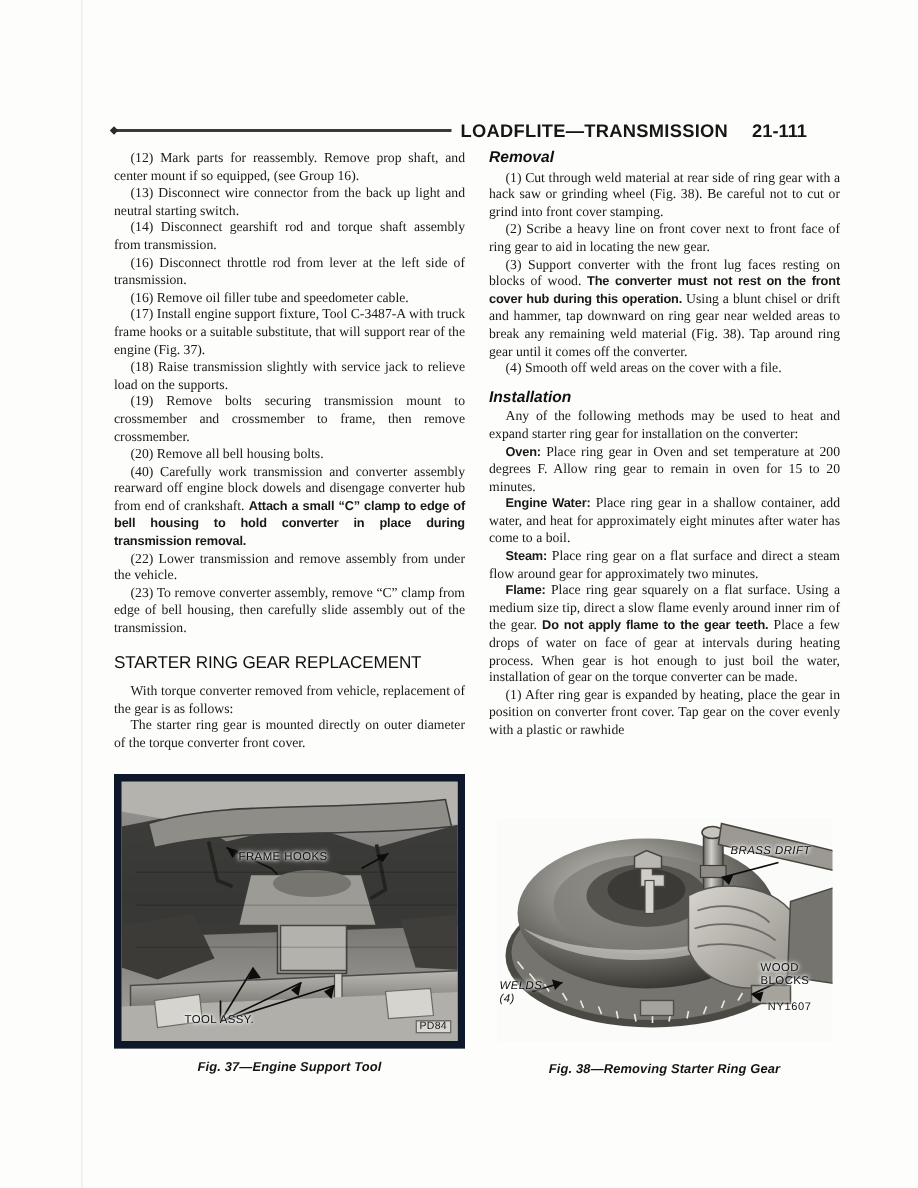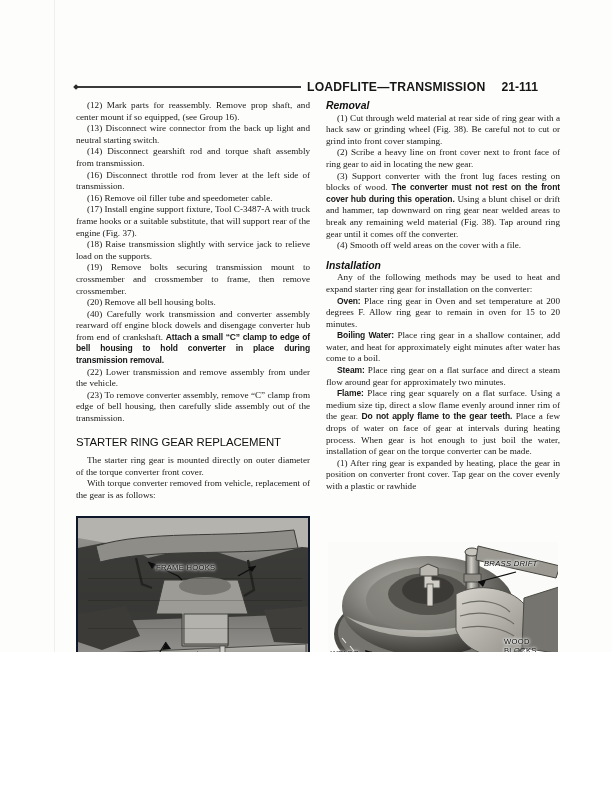--- a/index.html
+++ b/index.html
@@ -6,21 +6,21 @@
     margin: 0;
     padding: 0;
     background: #ffffff;
   }
   body {
     font-family: "Liberation Serif", serif;
   }
   .page {
     position: relative;
     width: 612px;
-    height: 652px;
+    height: 792px;
     background: #fdfdfc;
     overflow: hidden;
   }
   
   .page::before {
     content: "";
     position: absolute;
     left: 54px; top: 0; width: 1px; height: 792px;
     background: #efefee;
   }
@@ -121,21 +121,21 @@
   
   .figure {
     position: absolute;
   }
   .fig-left  { left: 76px;  top: 516px; width: 234px; }
   .fig-right { left: 326px; top: 540px; width: 234px; }
 
   .photo {
     position: relative;
     overflow: hidden;
-    border: 2px solid #0f172a;
+    border: 5px solid #0f172a;
     background: #8a8a88;
   }
   .fig-left  .photo { height: 173px; }
   .fig-right .photo { height: 150px; border-color: transparent; background: transparent; }
 
   .fig-caption {
     font-family: "Liberation Sans", sans-serif;
     font-weight: bold;
     font-style: italic;
     font-size: 8.6px;
@@ -202,40 +202,40 @@
     <p class="para">(19) Remove bolts securing transmission mount to crossmember and crossmember to frame, then remove crossmember.</p>
     <p class="para">(20) Remove all bell housing bolts.</p>
 
     <p class="para"><span>(40) Carefully work transmission and converter assembly rearward off engine block dowels and disengage converter hub from end of crankshaft. </span><b class="em">Attach a small “C” clamp to edge of bell housing to hold converter in place during transmission removal.</b></p>
 
     <p class="para">(22) Lower transmission and remove assembly from under the vehicle.</p>
     <p class="para">(23) To remove converter assembly, remove “C” clamp from edge of bell housing, then carefully slide assembly out of the transmission.</p>
 
     <h2 class="sec-head">STARTER RING GEAR REPLACEMENT</h2>
 
+    <p class="para">With torque converter removed from vehicle, replacement of the gear is as follows:</p>
     <p class="para">The starter ring gear is mounted directly on outer diameter of the torque converter front cover.</p>
-    <p class="para">With torque converter removed from vehicle, replacement of the gear is as follows:</p>
   </div>
 
   <div class="col col-right">
 
     <h3 class="sub-head">Removal</h3>
     <p class="para">(1) Cut through weld material at rear side of ring gear with a hack saw or grinding wheel (Fig. 38). Be careful not to cut or grind into front cover stamping.</p>
     <p class="para">(2) Scribe a heavy line on front cover next to front face of ring gear to aid in locating the new gear.</p>
 
     <p class="para"><span>(3) Support converter with the front lug faces resting on blocks of wood. </span><b class="em">The converter must not rest on the front cover hub during this operation.</b><span> Using a blunt chisel or drift and hammer, tap downward on ring gear near welded areas to break any remaining weld material (Fig. 38). Tap around ring gear until it comes off the converter.</span></p>
 
     <p class="para">(4) Smooth off weld areas on the cover with a file.</p>
 
     <h3 class="sub-head spaced">Installation</h3>
     <p class="para">Any of the following methods may be used to heat and expand starter ring gear for installation on the converter:</p>
 
     <p class="para"><b class="em">Oven:</b><span> Place ring gear in Oven and set temperature at 200 degrees F. Allow ring gear to remain in oven for 15 to 20 minutes.</span></p>
 
-    <p class="para"><b class="em">Boiling Water:</b><span> Place ring gear in a shallow container, add water, and heat for approximately eight minutes after water has come to a boil.</span></p>
+    <p class="para"><b class="em">Engine Water:</b><span> Place ring gear in a shallow container, add water, and heat for approximately eight minutes after water has come to a boil.</span></p>
 
     <p class="para"><b class="em">Steam:</b><span> Place ring gear on a flat surface and direct a steam flow around gear for approximately two minutes.</span></p>
 
     <p class="para"><b class="em">Flame:</b><span> Place ring gear squarely on a flat surface. Using a medium size tip, direct a slow flame evenly around inner rim of the gear. </span><b class="em">Do not apply flame to the gear teeth.</b><span> Place a few drops of water on face of gear at intervals during heating process. When gear is hot enough to just boil the water, installation of gear on the torque converter can be made.</span></p>
 
     <p class="para">(1) After ring gear is expanded by heating, place the gear in position on converter front cover. Tap gear on the cover evenly with a plastic or rawhide</p>
   </div>
 
   <div class="figure fig-left">
     <div class="photo">

